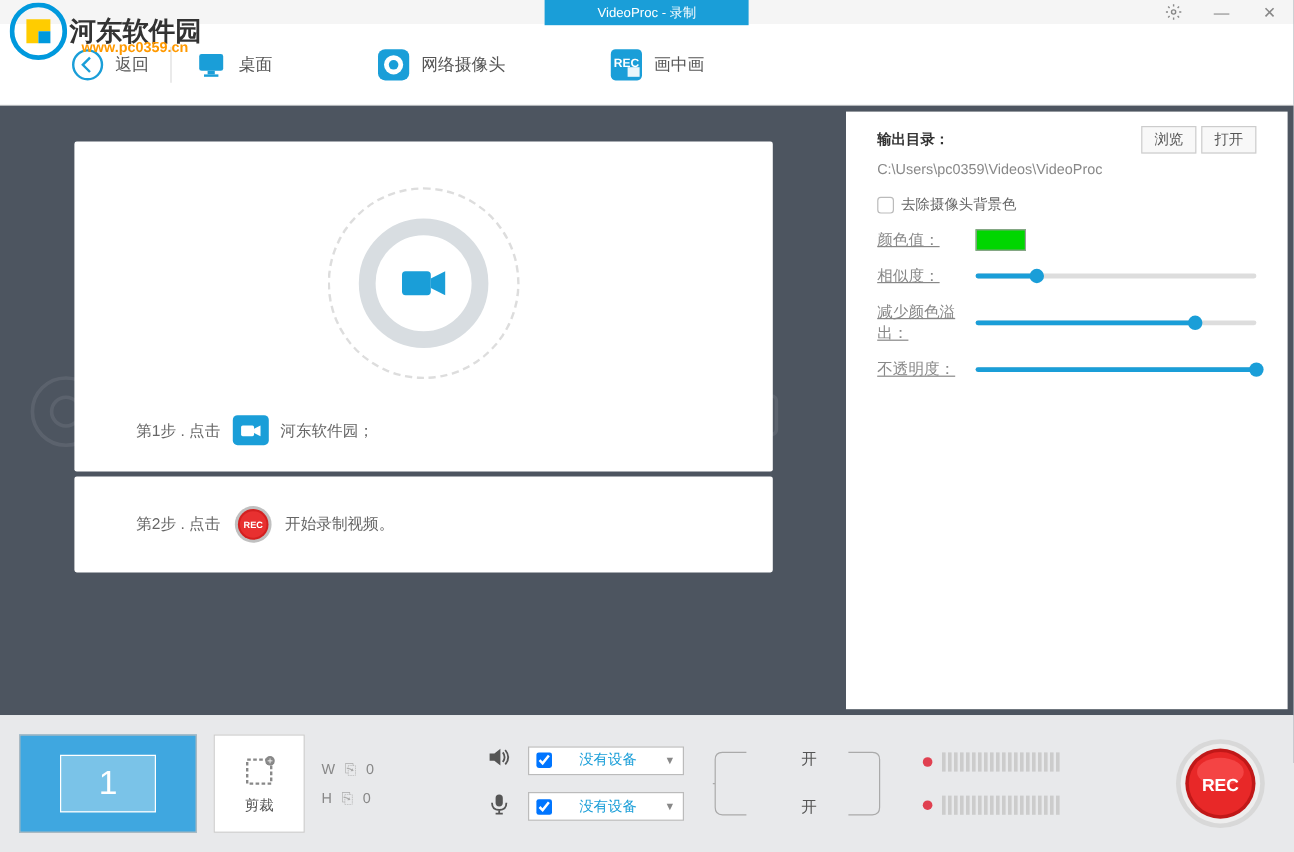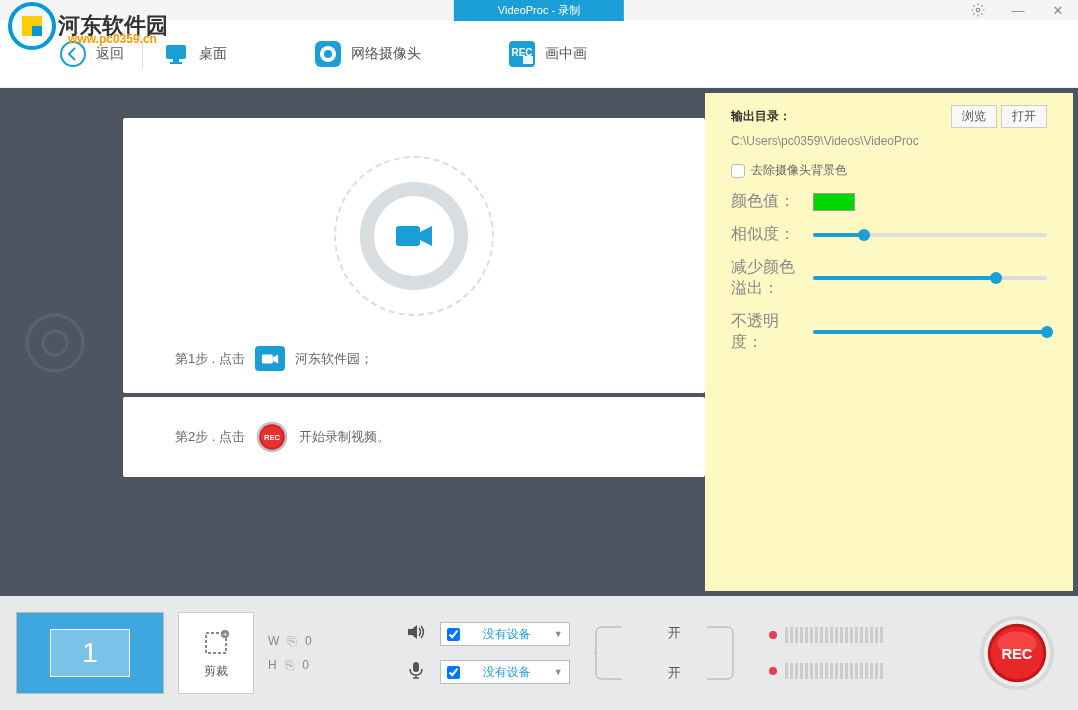--- a/index.html
+++ b/index.html
@@ -15,44 +15,44 @@
 .watermark-text { font-size: 22px; font-weight: bold; color: #333; margin-left: 2px; }
 .watermark-sub { position: absolute; top: 30px; left: 60px; font-size: 12px; color: #ff9900; font-weight: bold; }
 
 .toolbar { height: 68px; background: #fff; display: flex; align-items: center; padding-left: 40px; gap: 0; border-bottom: 1px solid #eee; }
 .tool-item { display: flex; align-items: center; gap: 8px; padding: 0 18px; cursor: pointer; height: 40px; position: relative; }
 .tool-sep { width: 1px; height: 30px; background: #ddd; }
 .tool-icon { width: 30px; height: 30px; display: flex; align-items: center; justify-content: center; }
 .tool-label { font-size: 14px; color: #555; }
 
 .main-area { display: flex; height: 508px; background: #4d5560; }
-.preview-zone { flex: 1; padding: 30px 0 18px 0; display: flex; flex-direction: column; align-items: flex-end; position: relative; }
+.preview-zone { flex: 1; padding: 30px 0 18px 0; display: flex; flex-direction: column; align-items: center; position: relative; }
 .preview-card { width: 582px; height: 275px; background: #fff; border-radius: 2px; display: flex; flex-direction: column; align-items: center; justify-content: center; position: relative; margin-bottom: 4px; }
 .ring-outer { width: 160px; height: 160px; border-radius: 50%; border: 2px dashed #ddd; display: flex; align-items: center; justify-content: center; position: relative; top: -20px; }
 .ring-inner { width: 108px; height: 108px; border-radius: 50%; border: 14px solid #d8dde1; display: flex; align-items: center; justify-content: center; }
 .cam-icon { width: 40px; height: 28px; }
 .step1-row { position: absolute; bottom: 22px; left: 52px; display: flex; align-items: center; gap: 10px; font-size: 13px; color: #666; }
 .step1-badge { width: 30px; height: 25px; background: #1a9ed8; border-radius: 4px; display: flex; align-items: center; justify-content: center; }
 
 .step2-card { width: 582px; height: 80px; background: #fff; border-radius: 2px; display: flex; align-items: center; padding-left: 52px; gap: 10px; font-size: 13px; color: #666; }
 .rec-mini { width: 34px; height: 34px; }
 
 .bg-icons { position: absolute; inset: 0; pointer-events: none; }
 .bg-ico { position: absolute; opacity: 0.08; }
 
-.side-panel { width: 368px; background: #fef9c3; margin: 5px 5px 5px 0; padding: 12px 26px; font-size: 12px; color: #666; }
+.side-panel { width: 368px; background: #ffffff; margin: 5px 5px 5px 0; padding: 12px 26px; font-size: 12px; color: #666; }
 .side-header { display: flex; align-items: center; justify-content: space-between; margin-bottom: 6px; }
 .side-title { font-weight: bold; color: #333; }
 .side-btns { display: flex; gap: 4px; }
 .side-btn { border: 1px solid #ccc; background: #f8f8f8; padding: 2px 10px; font-size: 12px; cursor: pointer; color: #555; }
 .side-path { color: #888; font-size: 12px; margin-bottom: 14px; }
 .chk-row { display: flex; align-items: center; gap: 6px; margin-bottom: 12px; }
 .chk { width: 14px; height: 14px; border: 1px solid #bbb; border-radius: 3px; background: #fff; }
 .slider-row { display: flex; align-items: center; margin-bottom: 12px; gap: 8px; }
-.slider-label { width: 74px; color: #888; font-size: 16px; }
+.slider-label { width: 74px; color: #888; font-size: 13px; text-decoration: underline; }
 .color-swatch { width: 42px; height: 18px; background: #00d600; border: 1px solid #999; }
 .slider-track { flex: 1; height: 4px; background: #ddd; border-radius: 2px; position: relative; }
 .slider-fill { position: absolute; left: 0; top: 0; height: 100%; background: #1a9ed8; border-radius: 2px; }
 .slider-thumb { position: absolute; top: -4px; width: 12px; height: 12px; background: #1a9ed8; border-radius: 50%; transform: translateX(-50%); }
 
 .bottom-bar { height: 114px; background: #e8e9eb; display: flex; align-items: center; padding: 0 16px; gap: 14px; position: relative; }
 .thumb-box { width: 148px; height: 82px; background: #3fa7e0; display: flex; align-items: center; justify-content: center; border: 1px solid #bbb; }
 .thumb-inner { width: 80px; height: 48px; background: #7ac3e8; border: 1px solid #fff; display: flex; align-items: center; justify-content: center; color: #fff; font-size: 28px; font-weight: 300; }
 .crop-box { width: 76px; height: 82px; background: #fff; border: 1px solid #ccc; display: flex; flex-direction: column; align-items: center; justify-content: center; gap: 4px; cursor: pointer; }
 .crop-label { font-size: 12px; color: #555; }

